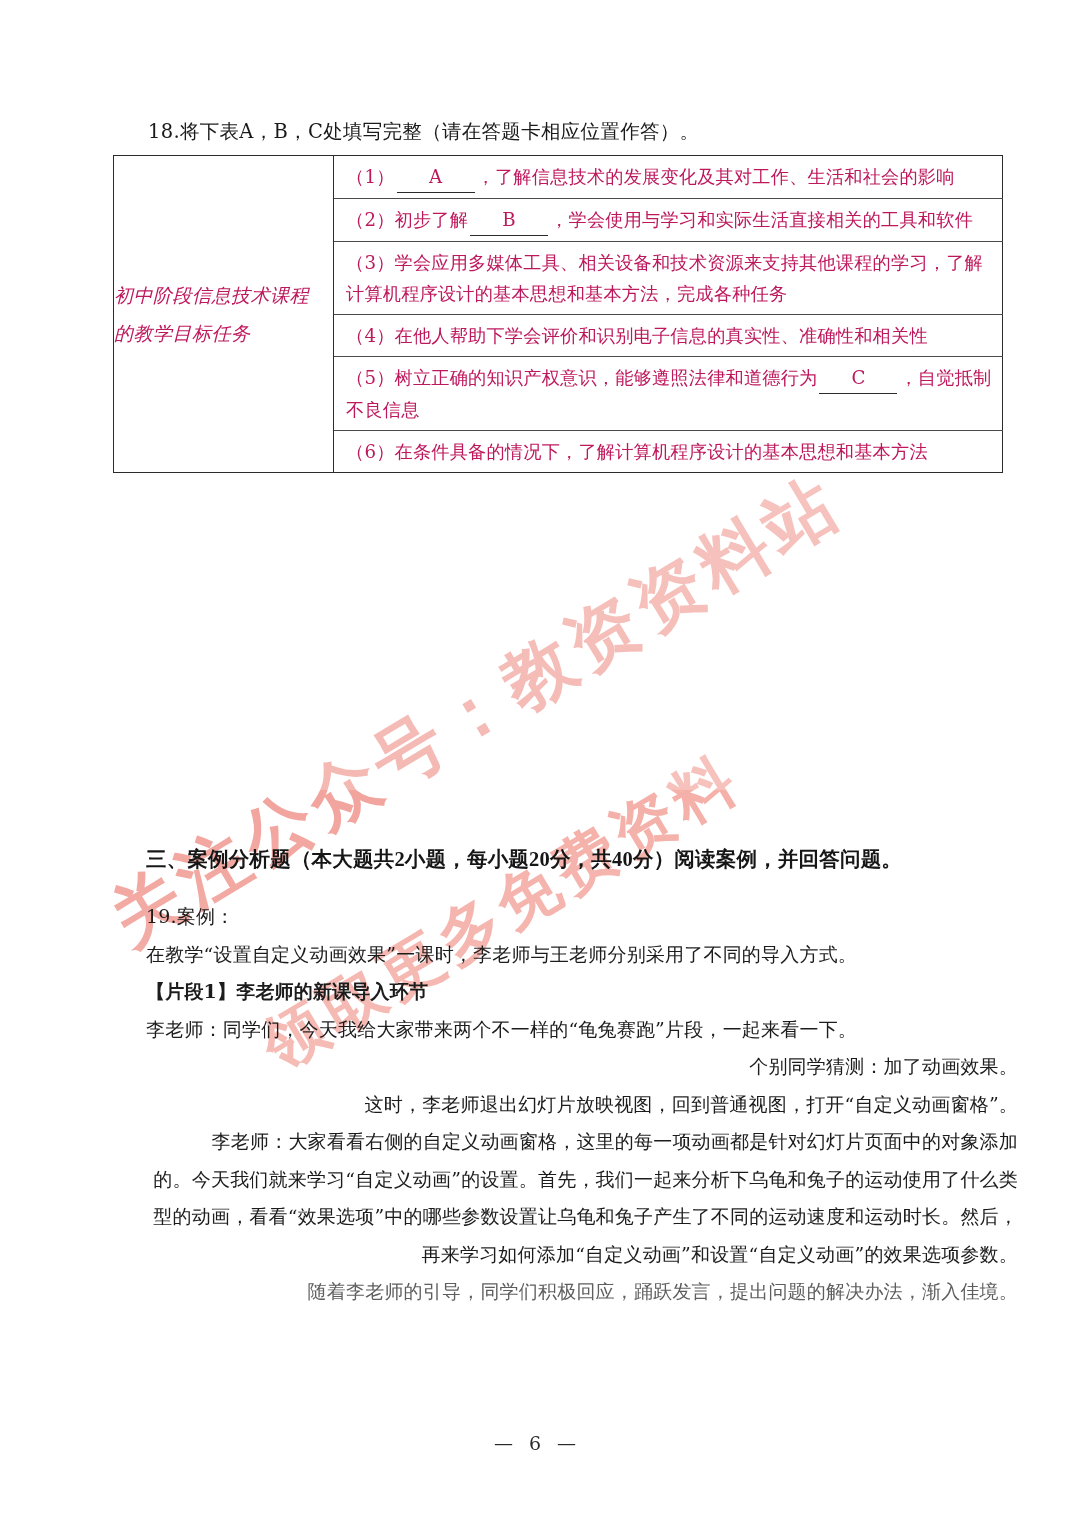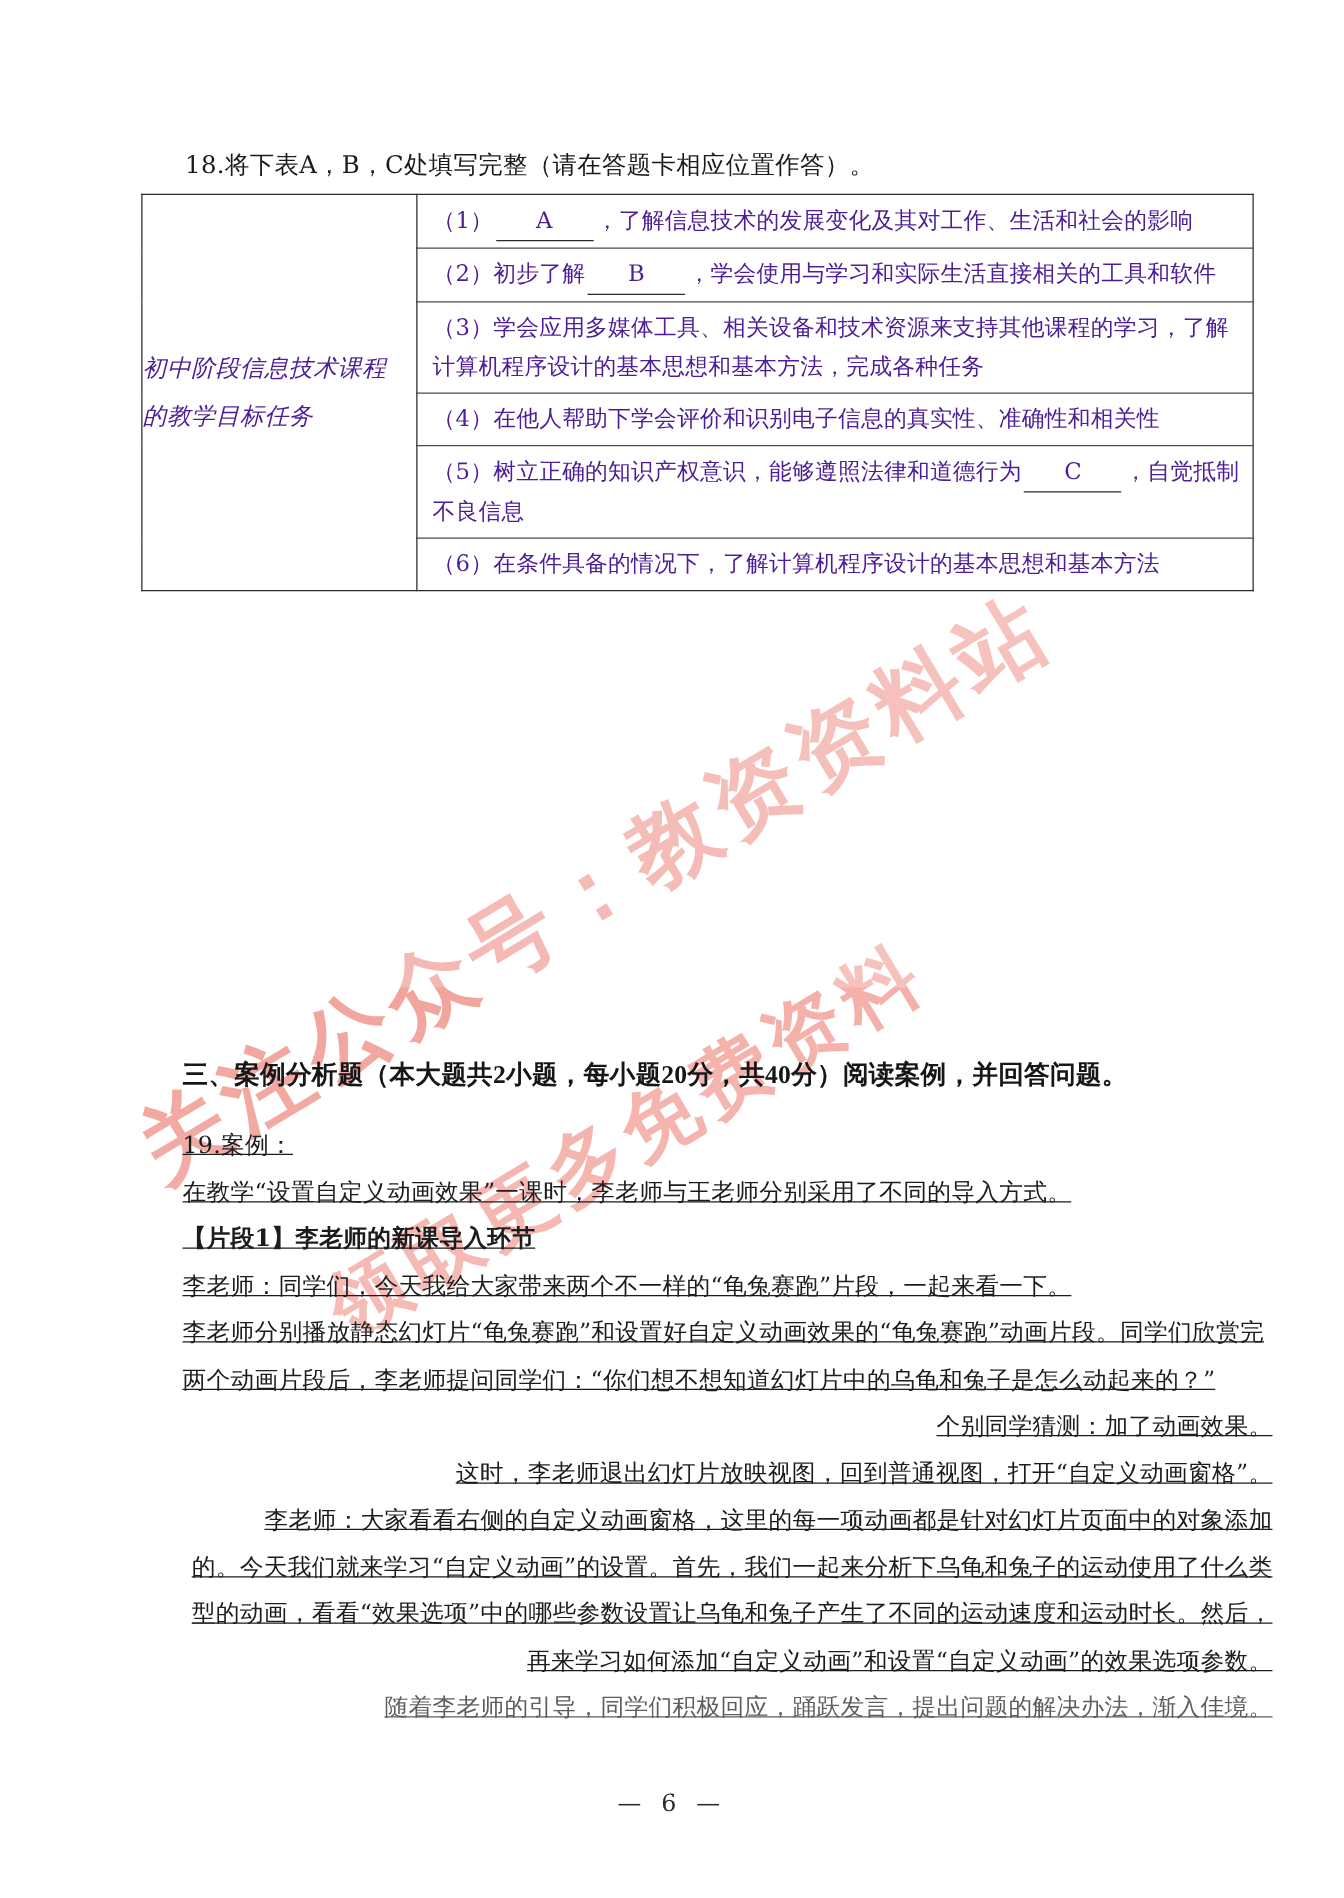--- a/index.html
+++ b/index.html
@@ -89,21 +89,21 @@
     width: 890px;
     border-collapse: collapse;
     table-layout: fixed;
     background: transparent;
   }
   .goal-table td {
     border: 1.6px solid #2b2b2b;
     padding: 0;
     vertical-align: middle;
     font-family: "DejaVu Serif", "Liberation Serif", serif;
-    color: #4c1d95;
+    color: #be185d;
   }
   .goal-table td.left-head {
     width: 219px;
     text-align: left;
     font-size: 19px;
     line-height: 38px;
     letter-spacing: 0.5px;
     font-style: italic;
   }
   .goal-table td.item {
@@ -146,21 +146,20 @@
     top: 898px;
     width: 872px;
     font-family: "DejaVu Serif", "Liberation Serif", serif;
     font-size: 19px;
     color: #1c1c1c;
     line-height: 37.5px;
   }
   .case-block p {
     margin: 0;
     letter-spacing: 0.2px;
-    text-decoration: underline;
   }
   .case-block p.indent { text-indent: 2em; text-align: right; }
   .case-block p.faint { color: #5e5e5e; }
   .case-block p.bold { font-weight: 700; }
 
   
   .pagenum {
     position: absolute;
     left: 0;
     top: 1432px;
@@ -227,21 +226,20 @@
       </tbody>
     </table>
 
     <div class="sec3">三、案例分析题（本大题共2小题，每小题20分，共40分）阅读案例，并回答问题。</div>
 
     <div class="case-block">
       <p>19.案例：</p>
       <p>在教学“设置自定义动画效果”一课时，李老师与王老师分别采用了不同的导入方式。</p>
       <p class="bold">【片段1】李老师的新课导入环节</p>
       <p>李老师：同学们，今天我给大家带来两个不一样的“龟兔赛跑”片段，一起来看一下。</p>
-      <p>李老师分别播放静态幻灯片“龟兔赛跑”和设置好自定义动画效果的“龟兔赛跑”动画片段。同学们欣赏完两个动画片段后，李老师提问同学们：“你们想不想知道幻灯片中的乌龟和兔子是怎么动起来的？”</p>
       <p class="indent">个别同学猜测：加了动画效果。</p>
       <p class="indent">这时，李老师退出幻灯片放映视图，回到普通视图，打开“自定义动画窗格”。</p>
       <p class="indent">李老师：大家看看右侧的自定义动画窗格，这里的每一项动画都是针对幻灯片页面中的对象添加的。今天我们就来学习“自定义动画”的设置。首先，我们一起来分析下乌龟和兔子的运动使用了什么类型的动画，看看“效果选项”中的哪些参数设置让乌龟和兔子产生了不同的运动速度和运动时长。然后，再来学习如何添加“自定义动画”和设置“自定义动画”的效果选项参数。</p>
       <p class="indent faint">随着李老师的引导，同学们积极回应，踊跃发言，提出问题的解决办法，渐入佳境。</p>
     </div>
 
     <div class="pagenum">— 6 —</div>
 
   </div>
 </div>

